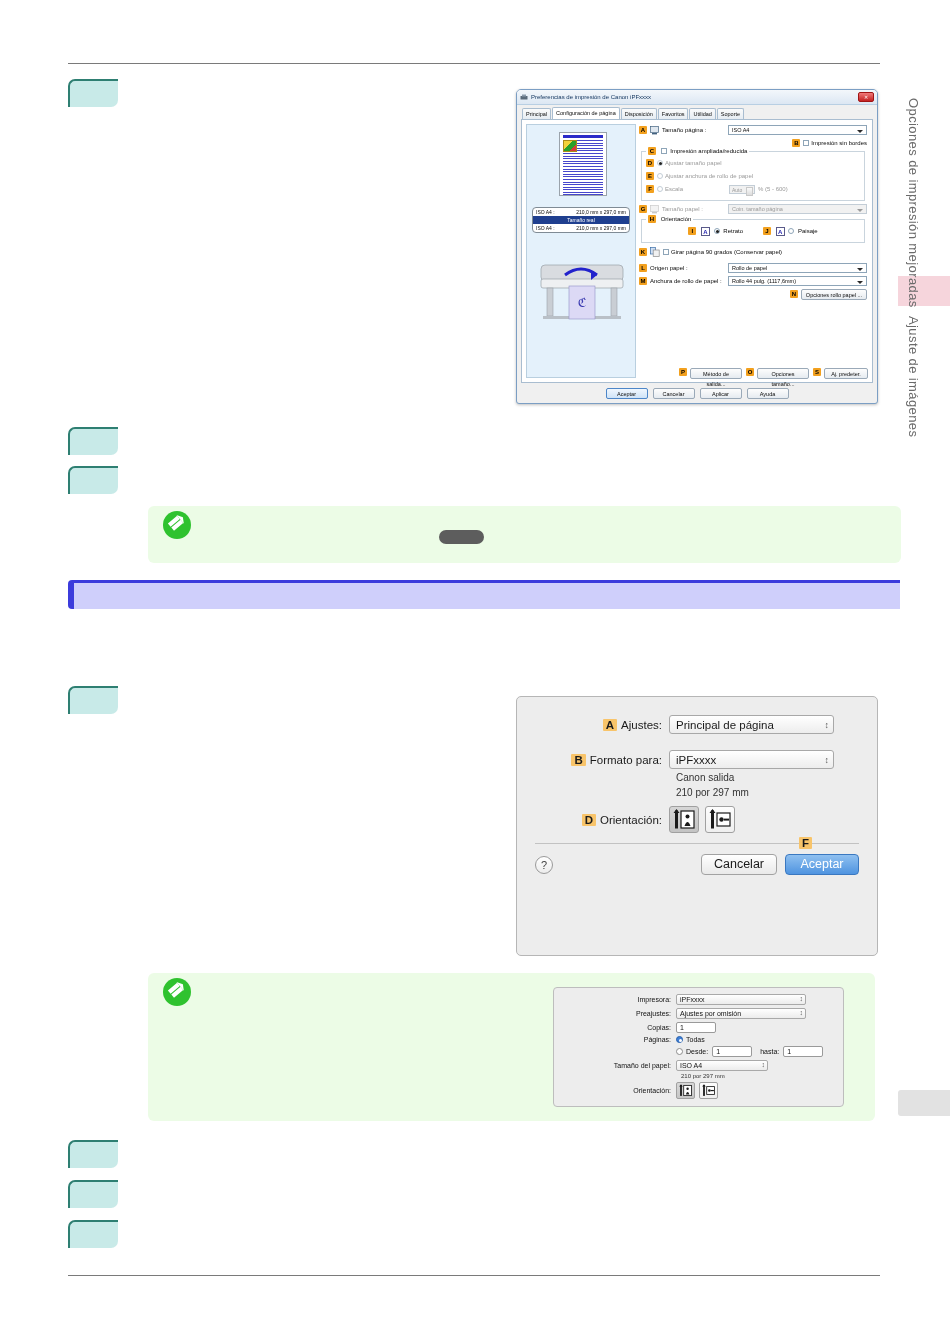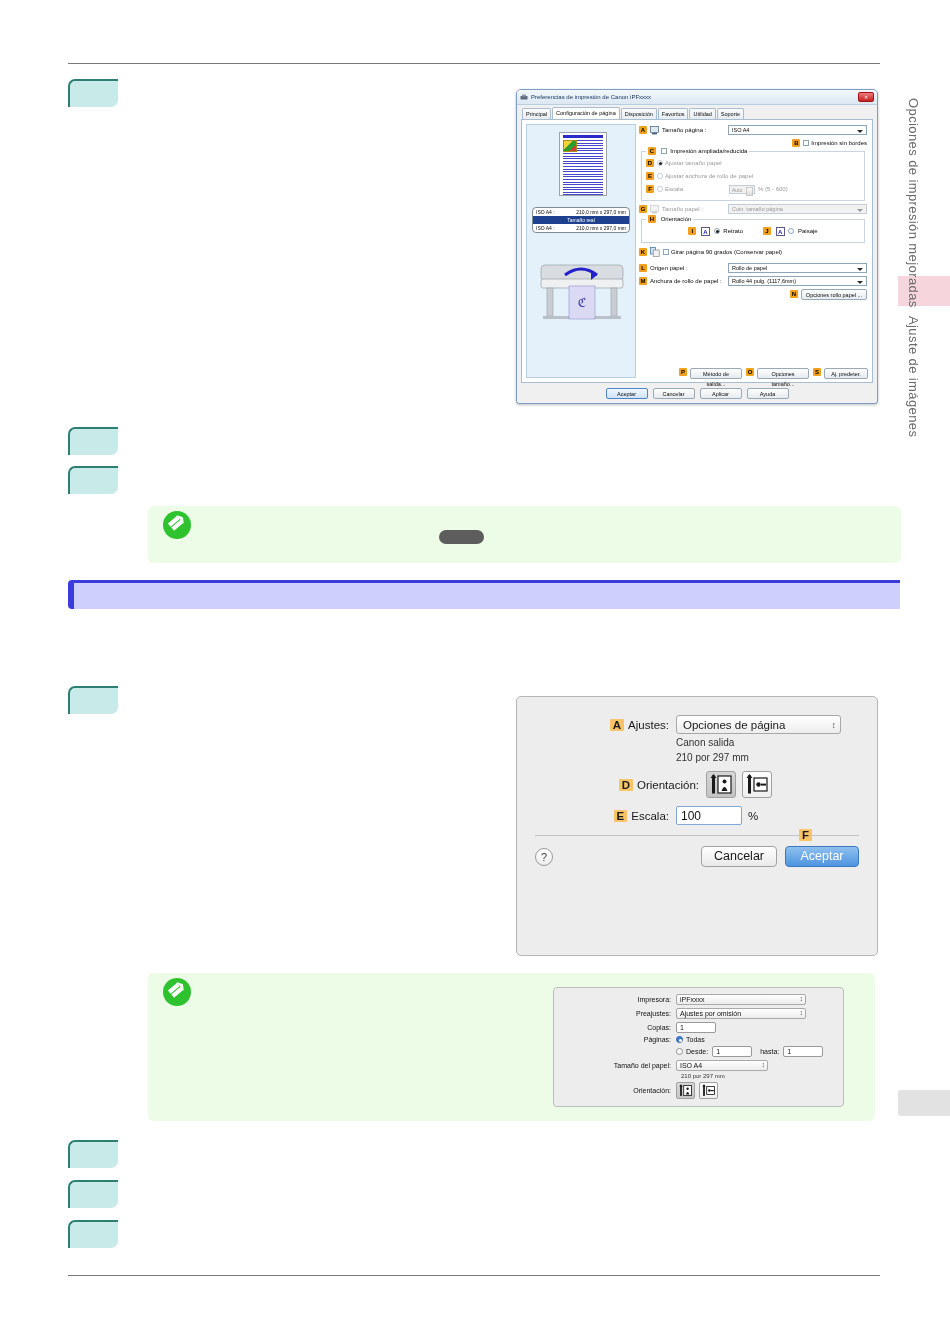--- a/index.html
+++ b/index.html
@@ -248,21 +248,21 @@
   .mac-dlg {
     position: absolute;
     left: 516px; top: 696px;
     width: 362px; height: 260px;
     background: #ededed;
     border: 1px solid #b6b6b6;
     border-radius: 5px;
     font-size: 11px;
     color: #1a1a1a;
   }
-  .mac-row { display:flex; align-items:center; margin-bottom: 4px; margin-left: 7px; }
+  .mac-row { display:flex; align-items:center; margin-bottom: 4px; }
   .mac-lbl {
     width: 152px; text-align:right; padding-right: 7px;
     font-size: 11.5px;
   }
   .mbadge {
     display:inline-block; background:#f8c46a; color:#1a1a1a;
     font-weight:bold; font-size:11.5px; padding:0 3px; margin-right:4px;
     border-radius:1px;
   }
   .mac-pop {
@@ -592,28 +592,34 @@
   </div>
 </div>
 
 <div class="mac-dlg">
   <div style="padding-top:18px;">
 
     <div class="mac-row">
       <div class="mac-lbl">
         <span class="mbadge">A</span><span>Ajustes:</span>
       </div>
-      <div class="mac-pop">Opciones de página</div>
-    </div>
-
+      <div class="mac-pop">Principal de página</div>
+    </div>
+
+    <div class="mac-row" style="margin-top:16px;">
+      <div class="mac-lbl">
+        <span class="mbadge">B</span><span>Formato para:</span>
+      </div>
+      <div class="mac-pop">iPFxxxx</div>
+    </div>
     <div class="mac-sub">Canon salida</div>
 
     <div class="mac-sub">210 por 297 mm</div>
 
-    <div class="mac-row" style="margin-top:8px;padding-left:30px;">
+    <div class="mac-row" style="margin-top:8px;">
       <div class="mac-lbl">
         <span class="mbadge">D</span><span>Orientación:</span>
       </div>
       <div class="mac-orient-btn sel">
         <svg width="28" height="25" viewBox="0 0 28 25">
           <rect x="5" y="3.5" width="3" height="18" fill="#1a1a1a"></rect>
           <polygon points="6.5,2 9.5,6 3.5,6" fill="#1a1a1a"></polygon>
           <rect x="11" y="4" width="13" height="17" fill="#ffffff" stroke="#1a1a1a" stroke-width="1.2"></rect>
           <circle cx="17.5" cy="9.5" r="2" fill="#1a1a1a"></circle>
           <path d="M14.5 19 q3 -8 6 0 z" fill="#1a1a1a"></path>
@@ -623,27 +629,20 @@
         <svg width="28" height="25" viewBox="0 0 28 25">
           <rect x="5" y="3.5" width="3" height="18" fill="#1a1a1a"></rect>
           <polygon points="6.5,2 9.5,6 3.5,6" fill="#1a1a1a"></polygon>
           <rect x="11" y="6" width="13" height="13" fill="#ffffff" stroke="#1a1a1a" stroke-width="1.2"></rect>
           <circle cx="15.5" cy="12.5" r="2.2" fill="#1a1a1a"></circle>
           <rect x="18" y="11.6" width="5" height="2" fill="#1a1a1a"></rect>
         </svg>
       </div>
     </div>
 
-    <div class="mac-row" style="margin-top:8px;">
-      <div class="mac-lbl">
-        <span class="mbadge">E</span><span>Escala:</span>
-      </div>
-      <div class="mac-field">100</div>
-      <span style="margin-left:6px;font-size:11.5px;">%</span>
-    </div>
 
     <div class="mac-sep"></div>
 
     <div style="display:flex;align-items:center;padding:10px 18px 0 18px;">
       <div class="mac-help">?</div>
       <div style="margin-left:auto;display:flex;align-items:center;gap:8px;">
         <div class="mac-btn">Cancelar</div>
         <div style="position:relative;">
           <span class="mbadge" style="position:absolute;top:-17px;left:14px;">F</span>
           <div class="mac-btn primary">Aceptar</div>

